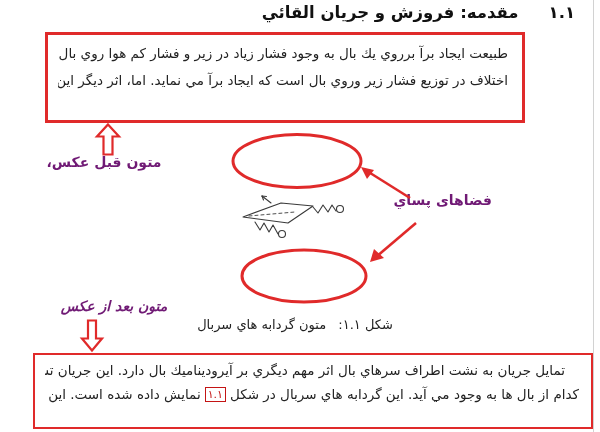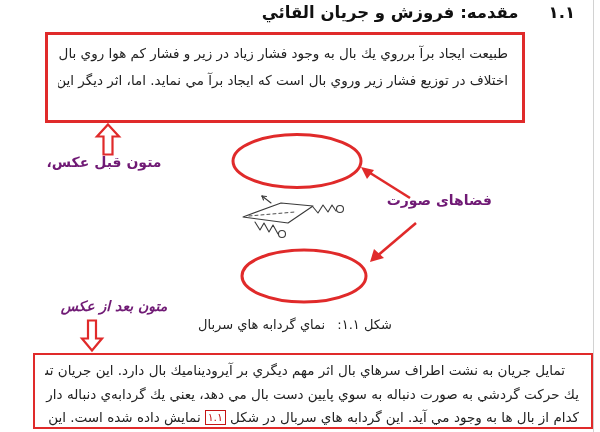--- a/index.html
+++ b/index.html
@@ -88,21 +88,21 @@
       <line x1="38" y1="11" x2="29" y2="4"></line>
       <polyline points="29,4 33.5,4.5"></polyline>
       <polyline points="29,4 30.5,8"></polyline>
       <polyline points="80,15 85,21 90,13 95,20 99,13 103,19"></polyline>
       <circle cx="107" cy="17" r="3.5"></circle>
       <polyline points="22,30 27,38 31,31 36,40 40,33 45,42"></polyline>
       <circle cx="49" cy="42" r="3.5"></circle>
     </g>
   </svg>
 
-  <div id="label-empty" class="ann-label">فضاهای صورت</div>
+  <div id="label-empty" class="ann-label">فضاهای پساي</div>
 
   <svg style="left:355px; top:160px;" width="72" height="44" viewBox="0 0 72 44">
     <line x1="55" y1="38" x2="12" y2="11" stroke="#e02a2a" stroke-width="2.6"></line>
     <polygon points="6,7 19,10 12,19" fill="#e02a2a"></polygon>
   </svg>
 
   <svg style="left:362px; top:218px;" width="64" height="52" viewBox="0 0 64 52">
     <line x1="54" y1="5" x2="14" y2="39" stroke="#e02a2a" stroke-width="2.6"></line>
     <polygon points="8,44 12,31 22,40" fill="#e02a2a"></polygon>
   </svg>
@@ -112,26 +112,23 @@
   </svg>
 
   <div id="label-after" class="ann-label">متون بعد از عكس</div>
 
   <svg style="left:80px; top:319px;" width="24" height="33" viewBox="0 0 24 33">
     <polygon points="12,31.5 2,19.5 8,19.5 8,1.5 16,1.5 16,19.5 22,19.5" fill="#ffffff" stroke="#e02a2a" stroke-width="2.2" stroke-linejoin="miter"></polygon>
   </svg>
 
   <div class="caption">
     <span class="cap-label">شكل ۱.۱:</span>
-    <span>نماي گردابه هاي سربال</span>
+    <span>متون گردابه هاي سربال</span>
   </div>
 
   <div id="body-box" class="redbox">
     <div class="line indent">تمايل جريان به نشت اطراف سرهاي بال اثر مهم ديگري بر آيروديناميك بال دارد.  اين جريان تشكيل</div>
-    <div class="line">
-      <span>يك حركت گردشي به صورت دنباله به سوي پايين دست بال مي دهد، يعني يك گردابه‌ي دنباله دار</span>
-    </div>
     <div class="line">
       <span>كدام از بال ها به وجود مي آيد.  اين گردابه هاي سربال در شكل</span><span class="ref-box">۱.۱</span><span>نمايش داده شده است.  اين گردابه هاي</span>
     </div>
   </div>
 
 </div>
 
 </body></html>

